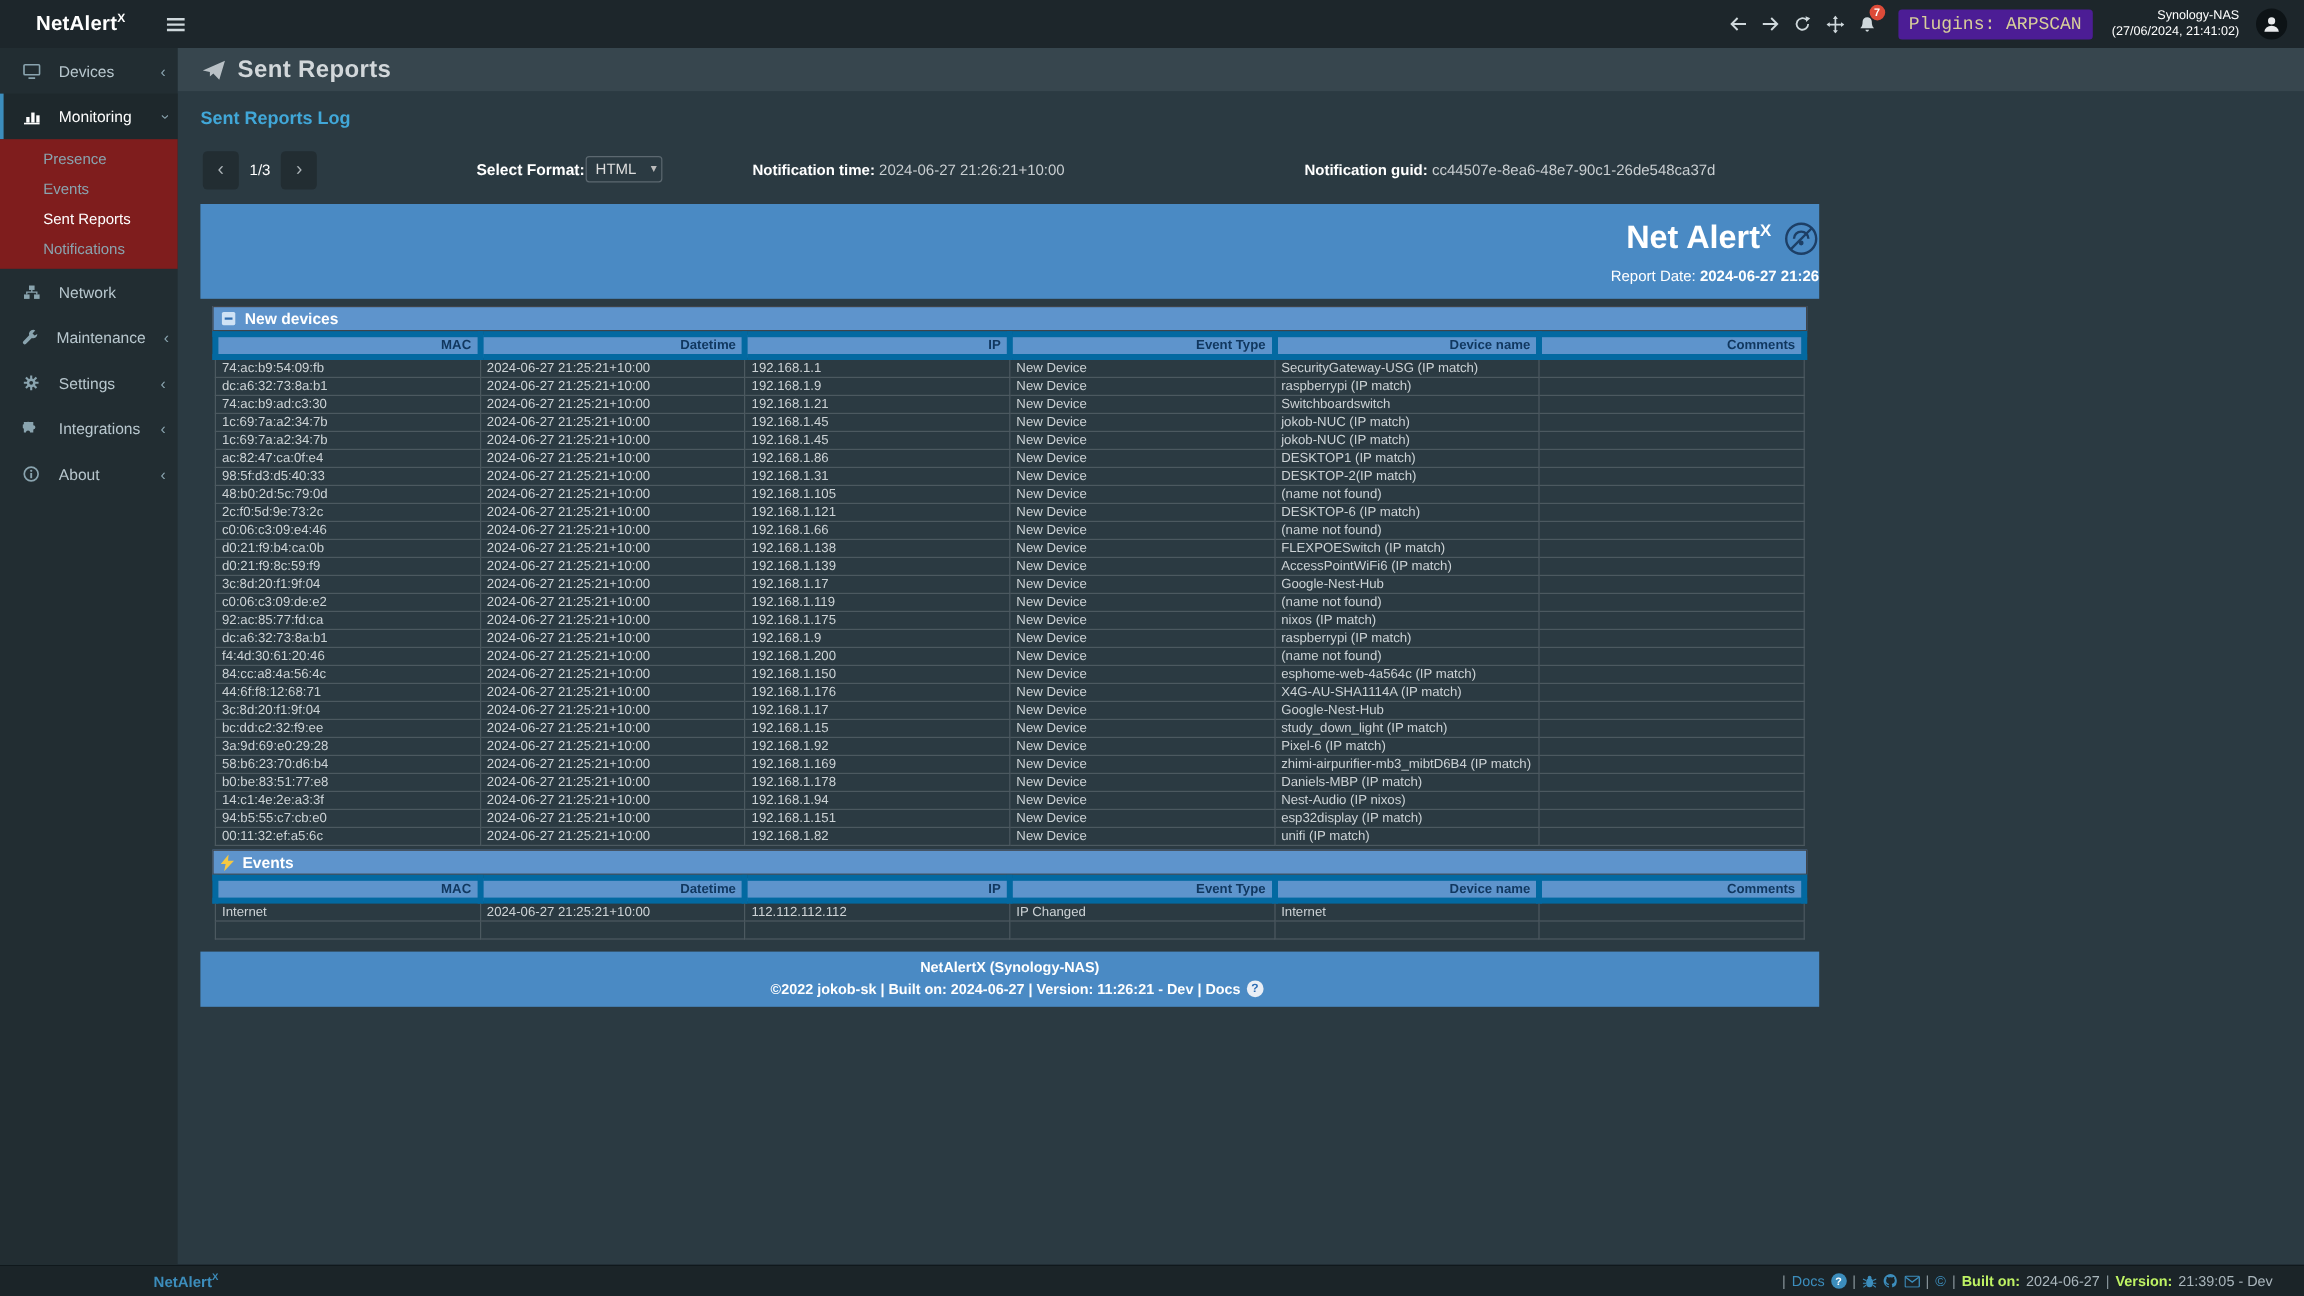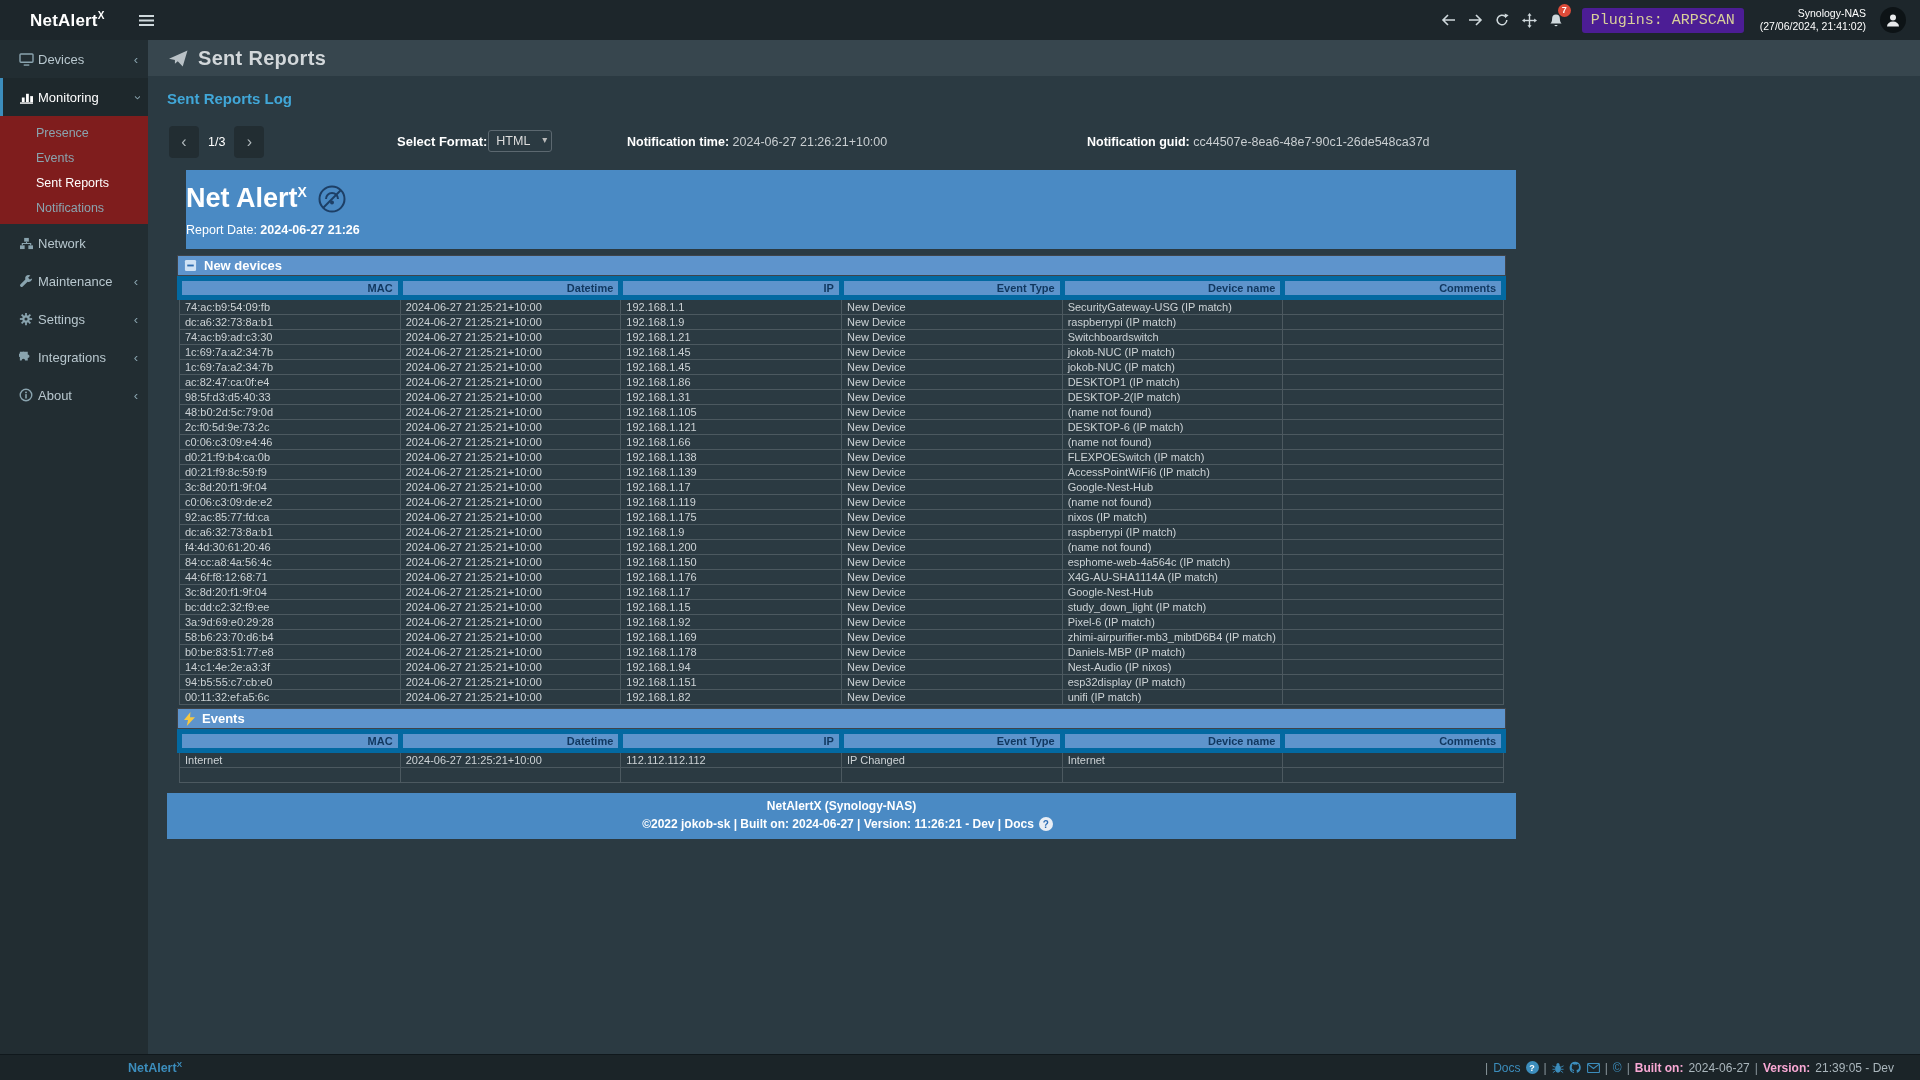--- a/index.html
+++ b/index.html
@@ -45,21 +45,21 @@
     width:26px; height:26px; border-radius:50%; background:#0d1316;
     display:flex; align-items:center; justify-content:center; cursor:pointer;
   }
 
   
   .sidebar {
     position:absolute; top:40px; left:0; bottom:26px; width:148px;
     background:#222d32; z-index:10; font-size:13px;
   }
   .side-item {
-    height:38px; display:flex; align-items:center; gap:4px;
+    height:38px; display:flex; align-items:center; gap:15px;
     padding:0 10px 0 15px; color:#b8c7ce; cursor:pointer;
     border-left:3px solid transparent;
   }
   .side-item .s-icon { width:16px; display:flex; justify-content:center; color:#8aa4af; }
   .side-item .chev { margin-left:auto; color:#8aa4af; font-size:13px; line-height:1; }
   .chev-down { display:inline-block; transform:rotate(-90deg); }
   .side-item.active { background:#1e282c; border-left-color:#3c8dbc; color:#fff; }
   .side-item.active .s-icon { color:#fff; }
   .submenu { background:#7f1d1d; padding:4px 0; }
   .sub-item {
@@ -101,21 +101,21 @@
   .select-wrap .caret {
     position:absolute; right:5px; top:4px; font-size:10px; color:#bbb; pointer-events:none;
   }
   .meta { position:absolute; top:9px; font-size:12.5px; color:#c9ced1; }
   .meta b { color:#fff; }
   .meta.time { left:460px; }
   .meta.guid { left:920px; }
 
   
   .report { width:1349px; margin-top:4px; }
-  .report-header { background:#4a8ac4; text-align:left; padding:13px 0 12px;margin-left:19px; }
+  .report-header { background:#4a8ac4; text-align:right; padding:13px 0 12px; }
   .report-title {
     display:inline-flex; align-items:center; gap:10px; color:#fff;
     font-size:27px; font-weight:bold;
   }
   .report-title sup { font-size:14px; }
   .report-date { margin-top:9px; color:#fff; font-size:12.5px; }
   .report-date b { font-weight:bold; }
   .report-body { padding:3px 10px 0; }
   .section-header {
     margin-top:3px; background:#5e94cc; border:1px solid #3f444a;
@@ -148,21 +148,21 @@
     position:absolute; left:0; right:0; bottom:0; height:26px;
     background:#1b2428; border-top:1px solid #10181c;
     display:flex; align-items:center; font-size:12px; color:#aab6bc;
     padding:0 26px 0 128px;
   }
   .page-footer .f-brand { color:#3c8dbc; font-weight:bold; font-size:12.5px; cursor:pointer; }
   .page-footer .f-brand sup { font-size:8px; }
   .f-right { margin-left:auto; display:flex; align-items:center; gap:5px; }
   .f-right .f-link { color:#3c8dbc; cursor:pointer; }
   .f-right .sep { color:#8a979d; }
-  .f-right b { color:#f9a8d4; }
+  .f-right b { color:#bef264; }
   .f-qmark {
     display:inline-flex; width:13px; height:13px; border-radius:50%;
     background:#3c8dbc; color:#fff; font-size:9px; font-weight:bold;
     align-items:center; justify-content:center; cursor:pointer;
   }
   .f-ico { color:#3c8dbc; display:inline-flex; cursor:pointer; }
 </style>
 </head>
 <body>
 

